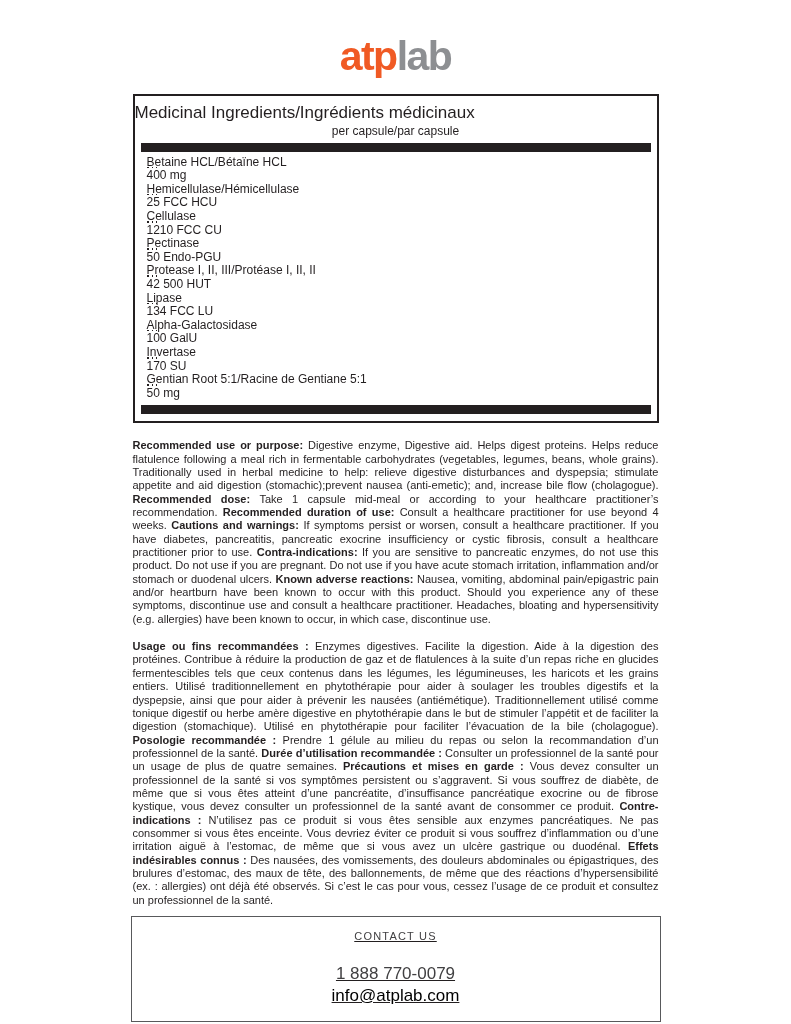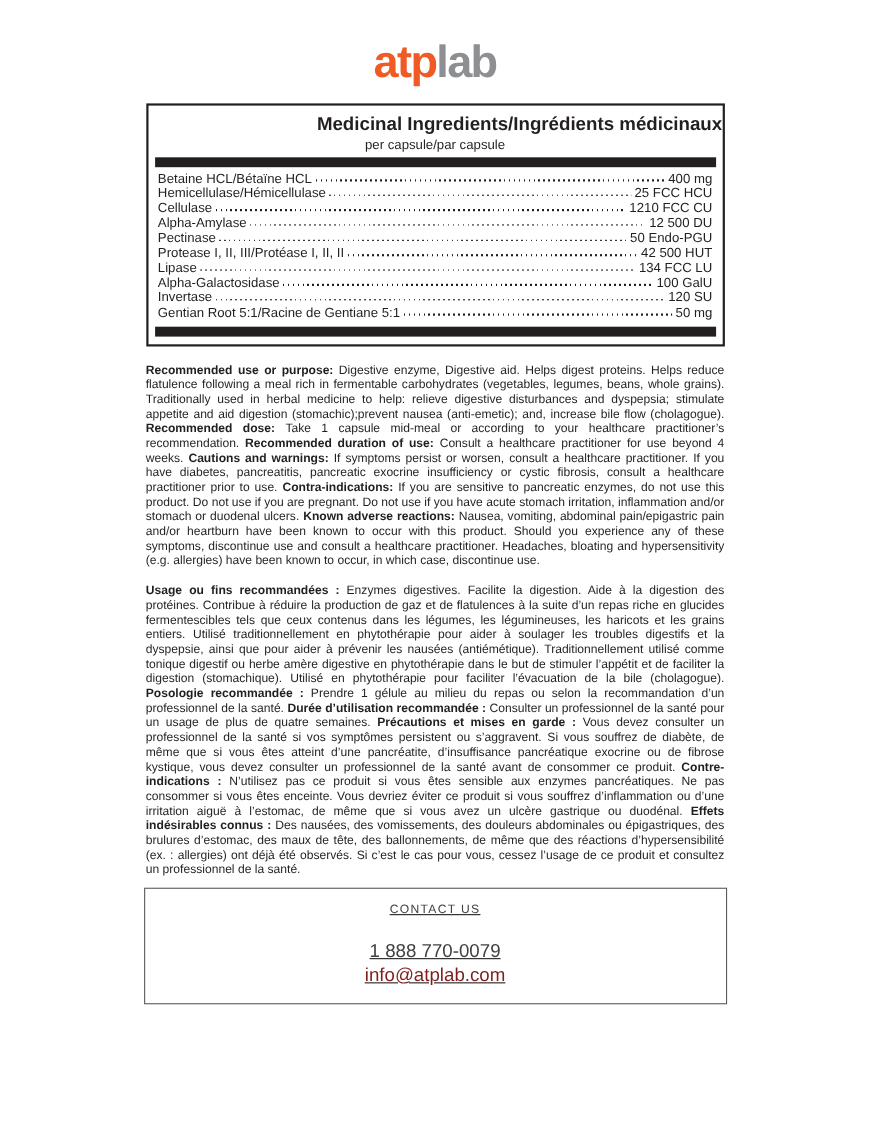--- a/index.html
+++ b/index.html
@@ -28,42 +28,43 @@
   
   .ing-box {
     width: 526px;
     margin: 15px auto 0;
     border: 2px solid #231f20;
     padding-bottom: 7px;
     background: #fff;
   }
   .ing-title {
     font-size: 17px;
-    font-weight: bold;
-    text-align: right;
+    font-weight: normal;
+    text-align: left;
     margin-top: 7px;
     line-height: 1.15;
   }
   .ing-sub {
     font-size: 12px;
     text-align: center;
     margin: 1px 0 5px;
   }
   .bar {
     height: 9px;
     background: #231f20;
     margin: 0 6px;
   }
   .rows { padding: 4px 9px 5px; }
   .row {
     display: flex;
     align-items: baseline;
     font-size: 12px;
     line-height: 13.6px;
     white-space: nowrap;
+    flex-direction: column;
   }
   .row .dots { flex: 1; position: relative; margin: 0 3px; min-width: 10px; }
   .row .dots::after {
     content: "";
     position: absolute;
     left: 0; right: 0; bottom: 1px;
     height: 1.5px;
     background-image: repeating-linear-gradient(to right, #231f20 0 1.5px, transparent 1.5px 4.5px);
   }
   
@@ -83,21 +84,21 @@
     text-align: center;
     padding: 13px 0 15px;
     text-decoration: underline;
   }
   .contact-title {
     font-size: 11px;
     letter-spacing: 1.2px;
     color: #414042;
   }
   .contact-phone { font-size: 17px; margin-top: 22px; color: #414042; }
-  .contact-email { font-size: 17px; margin-top: 2px; color: #7f1d1d; }
+  .contact-email { font-size: 17px; margin-top: 2px; color: #000000; }
 </style>
 </head>
 <body>
 
 <div class="page">
 
   <div class="logo">
     <span class="atp">atp</span><span class="lab">lab</span>
   </div>
 
@@ -115,25 +116,20 @@
           <span>Hemicellulase/Hémicellulase</span>
           <span class="dots"></span>
           <span>25 FCC HCU</span>
         </div>
         <div class="row">
           <span>Cellulase</span>
           <span class="dots"></span>
           <span>1210 FCC CU</span>
         </div>
         <div class="row">
-          <span>Alpha-Amylase</span>
-          <span class="dots"></span>
-          <span>12 500 DU</span>
-        </div>
-        <div class="row">
           <span>Pectinase</span>
           <span class="dots"></span>
           <span>50 Endo-PGU</span>
         </div>
         <div class="row">
           <span>Protease I, II, III/Protéase I, II, II</span>
           <span class="dots"></span>
           <span>42 500 HUT</span>
         </div>
         <div class="row">
@@ -142,21 +138,21 @@
           <span>134 FCC LU</span>
         </div>
         <div class="row">
           <span>Alpha-Galactosidase</span>
           <span class="dots"></span>
           <span>100  GalU</span>
         </div>
         <div class="row">
           <span>Invertase</span>
           <span class="dots"></span>
-          <span>120 SU</span>
+          <span>170 SU</span>
         </div>
         <div class="row">
           <span>Gentian Root 5:1/Racine de Gentiane 5:1</span>
           <span class="dots"></span>
           <span>50 mg</span>
         </div>
       </div>
     <div class="bar"></div>
   </div>
 

